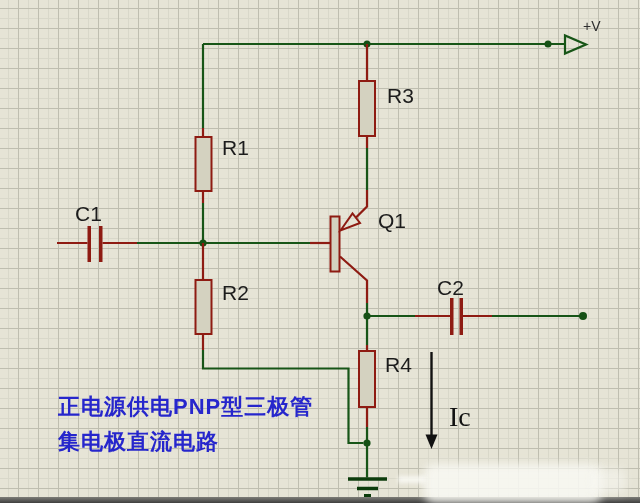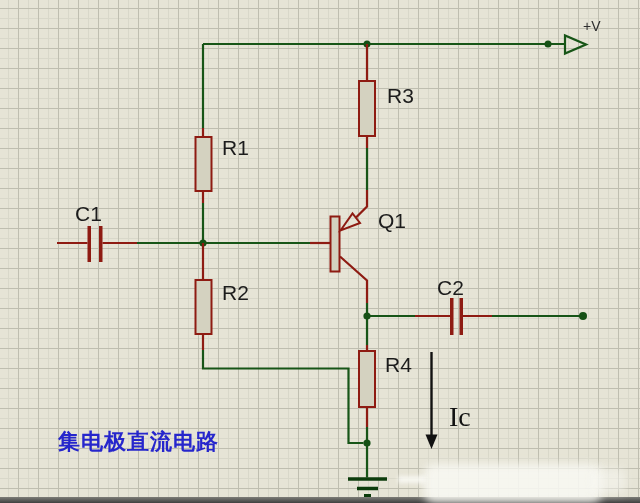--- a/index.html
+++ b/index.html
@@ -118,20 +118,21 @@
     </g>
 
     <g>
       <path d="M431.5,352 V437" stroke="#111" stroke-width="2.4" fill="none"></path>
       <polygon points="431.5,449 425.5,434.5 437.5,434.5" fill="#111"></polygon>
       <text class="ic" x="449" y="426">Ic</text>
     </g>
 
   </svg>
 
+  <div id="cap1" class="cap">正电源供电PNP型三极管</div>
   <div id="cap2" class="cap">集电极直流电路</div>
 
   <div id="bottombar"></div>
   <div id="smudge1" class="smudge"></div>
   <div id="smudge2" class="smudge"></div>
   <div id="smudge3" class="smudge"></div>
 
 </div>
 
 </body></html>

